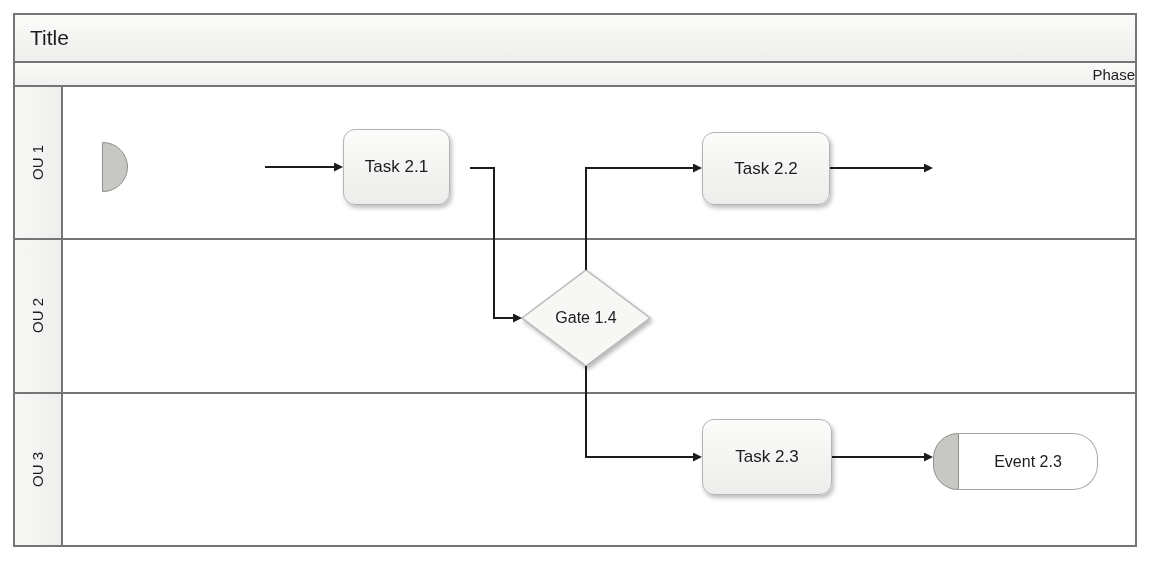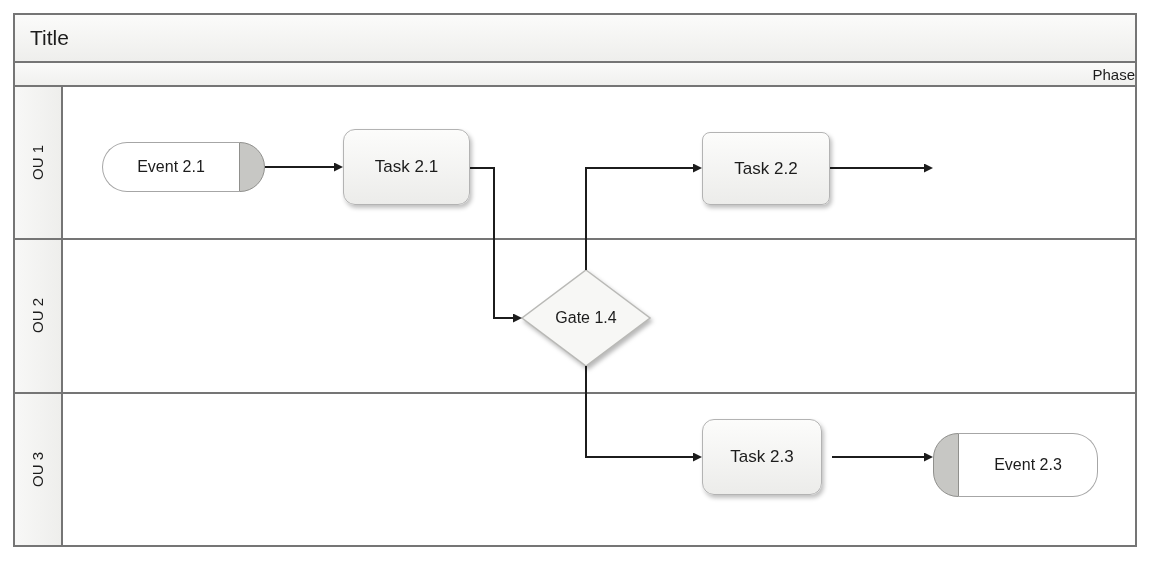--- a/index.html
+++ b/index.html
@@ -61,23 +61,23 @@
   .task {
     position:absolute;
     border-radius:12px;
     background:linear-gradient(#fcfcfb,#ececea);
     border:1px solid #b3b3b3;
     box-shadow:2px 3px 4px rgba(0,0,0,0.25);
     display:flex; align-items:center; justify-content:center;
     font-size:17px;
     box-sizing:border-box;
   }
-  .task-21 { left:343px; top:129px; width:127px; height:76px; }
-  .task-22 { left:702px; top:132px; width:128px; height:73px;border-radius:8px; }
-  .task-23 { left:702px; top:419px; width:120px; height:76px; }
+  .task-21 { left:343px; top:129px; width:107px; height:76px; }
+  .task-22 { left:702px; top:132px; width:128px; height:73px; }
+  .task-23 { left:702px; top:419px; width:130px; height:76px; }
 
   .event { position:absolute; display:flex; box-sizing:border-box; }
   .event .body {
     flex:1;
     background:#ffffff;
     border:1px solid #a6a6a6;
     display:flex; align-items:center; justify-content:center;
     font-size:16px;
     box-sizing:border-box;
   }
@@ -86,21 +86,21 @@
     background:#c7c7c4;
     border:1px solid #90908d;
     box-sizing:border-box;
   }
   .event-right-cap .body { border-radius:25px 0 0 25px; border-right:none; }
   .event-right-cap .cap  { border-radius:0 25px 25px 0; }
   .event-left-cap  .body { border-radius:0 25px 25px 0; border-left:none; }
   .event-left-cap  .cap  { border-radius:25px 0 0 25px; }
   .event-21 { left:102px; top:142px; width:163px; height:50px; }
   .event-22 { left:933px; top:142px; width:165px; height:50px; }
-  .event-23 { left:933px; top:433px; width:165px; height:64px; }
+  .event-23 { left:933px; top:433px; width:165px; height:57px; }
 
   .gate-label {
     position:absolute; left:522px; top:270px; width:128px; height:96px;
     display:flex; align-items:center; justify-content:center;
     font-size:16px;
   }
 
   .connector-layer { position:absolute; left:0; top:0; width:1153px; height:565px; pointer-events:none; }
   .connector-layer .flow { stroke:#1c1c1c; stroke-width:2; fill:none; }
   .connector-layer .diamond {
@@ -153,21 +153,20 @@
     <path class="flow" d="M470,168 H494 V318 H514" marker-end="url(#arrowhead)"></path>
     <path class="flow" d="M586,270 V168 H694" marker-end="url(#arrowhead)"></path>
     <path class="flow" d="M830,168 H925" marker-end="url(#arrowhead)"></path>
     <path class="flow" d="M586,366 V457 H694" marker-end="url(#arrowhead)"></path>
     <path class="flow" d="M832,457 H925" marker-end="url(#arrowhead)"></path>
   </svg>
 
   <div class="shapes">
 
     <div class="event event-right-cap event-21">
-      <div class="body">Event 2.1</div>
       <div class="cap"></div>
     </div>
 
     <div class="task task-21">
       <span>Task 2.1</span>
     </div>
 
     <div class="gate-label">
       <span>Gate 1.4</span>
     </div>

